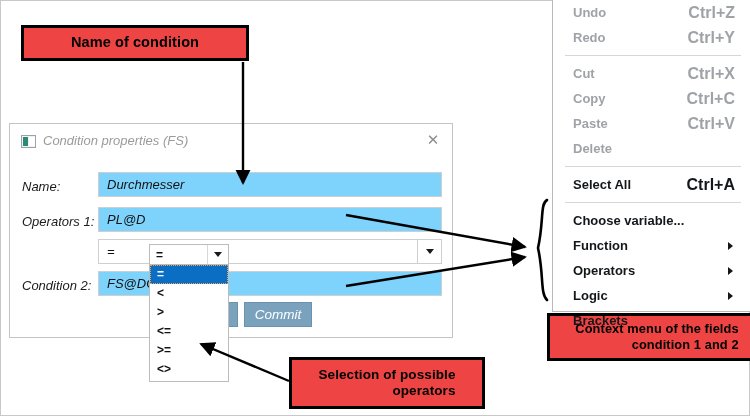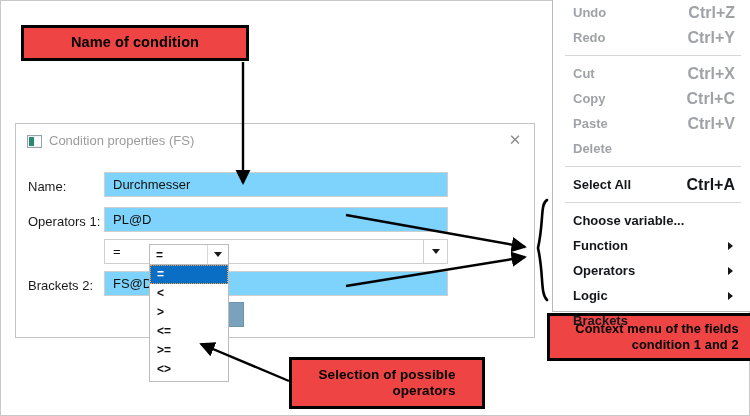--- a/index.html
+++ b/index.html
@@ -57,26 +57,27 @@
     position: absolute;
     left: 0; top: 0;
     width: 750px; height: 416px;
     pointer-events: none;
     z-index: 40;
   }
 
   
   #dialog {
     position: absolute;
-    left: 14px; top: 122px;
-    width: 520px; height: 215px;
+    left: 8px; top: 122px;
+    width: 444px; height: 215px;
     background: #ffffff;
     border: 1px solid #c4c4c4;
     box-sizing: border-box;
     z-index: 10;
+    font-style: italic;
   }
   #dialog-titlebar {
     position: absolute;
     left: 0; top: 0; right: 0; height: 34px;
   }
   #dialog-icon {
     position: absolute;
     left: 11px; top: 11px;
     width: 15px; height: 13px;
     border: 1px solid #9aa3ab;
@@ -315,24 +316,25 @@
     <div class="field-label" id="label-cond1">Operators 1:</div>
     <div class="field-input" id="input-cond1">PL@D</div>
 
     <div id="operator-combo">
       <div id="operator-combo-value">=</div>
       <div id="operator-combo-arrow">
           <span class="caret"></span>
         </div>
     </div>
 
-    <div class="field-label" id="label-cond2">Brackets 2:</div>
+    <div class="field-label" id="label-cond2">Condition 2:</div>
     <div class="field-input" id="input-cond2">FS@DG</div>
 
     <div id="btn-cancel"></div>
+    <div id="btn-commit">Commit</div>
   </div>
 
   <div id="operator-dropdown">
     <div id="dropdown-head">
       <div id="dropdown-head-value">=</div>
       <div id="dropdown-head-arrow">
           <span class="caret"></span>
         </div>
     </div>
     <div id="dropdown-list">

